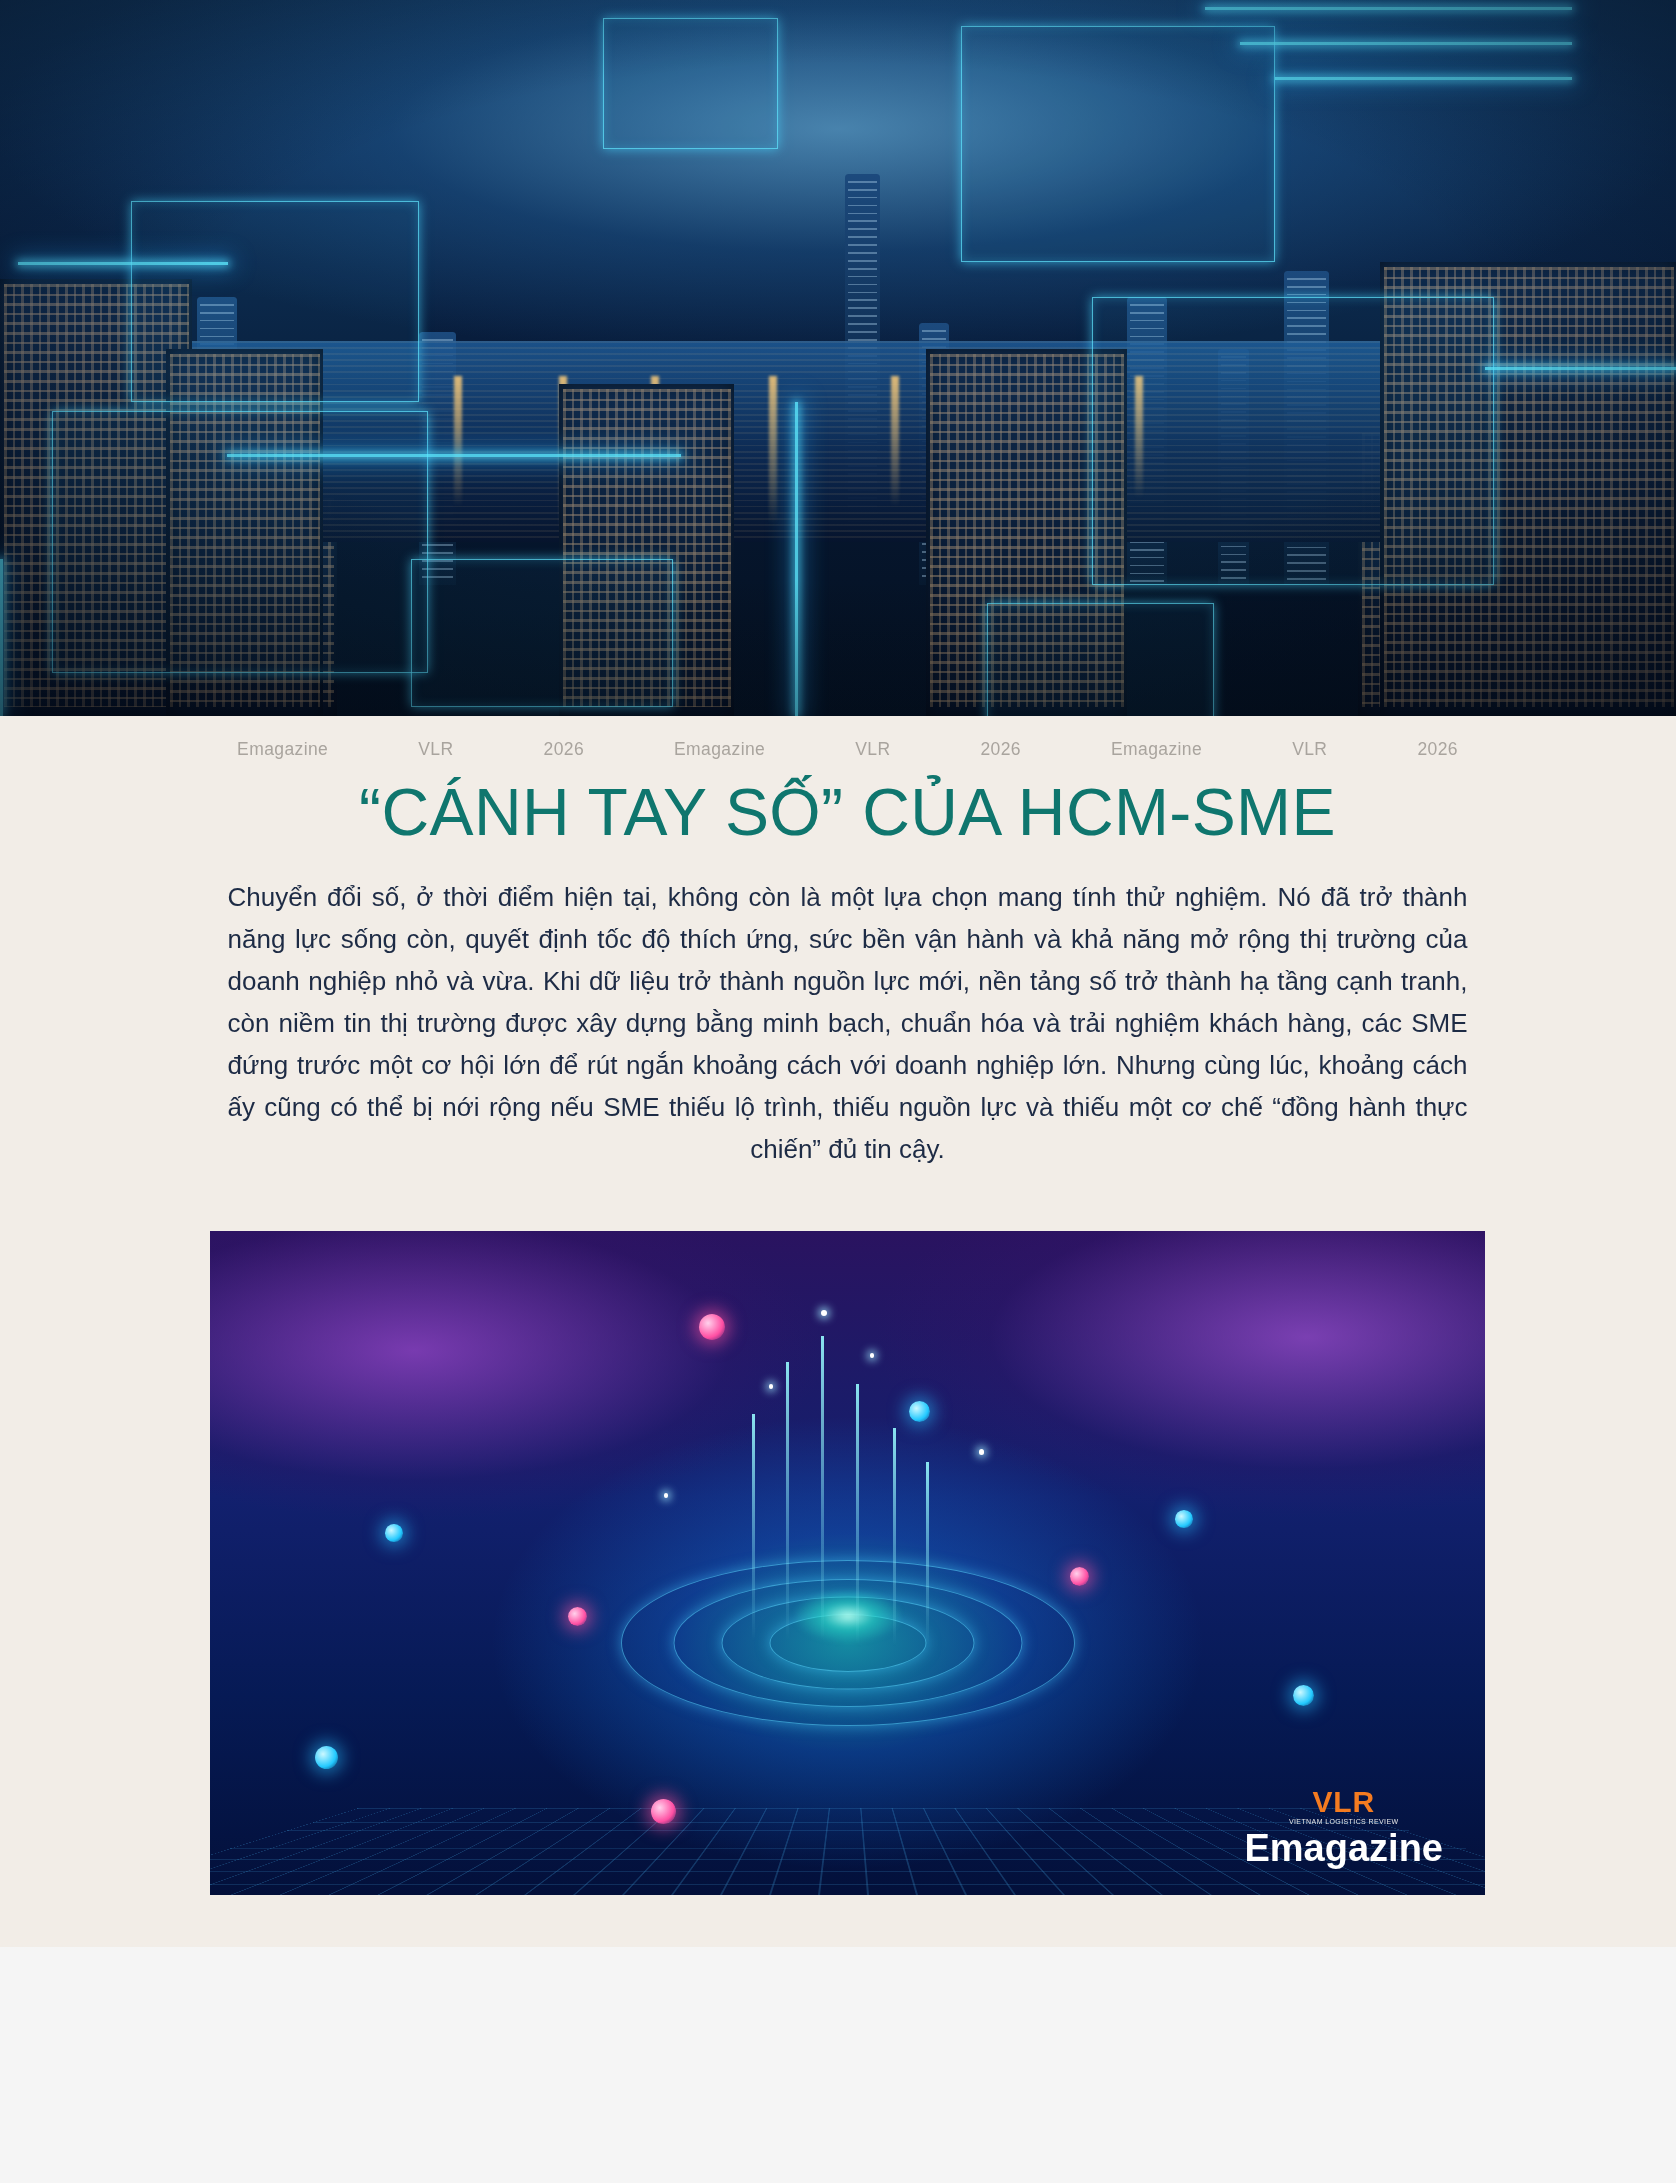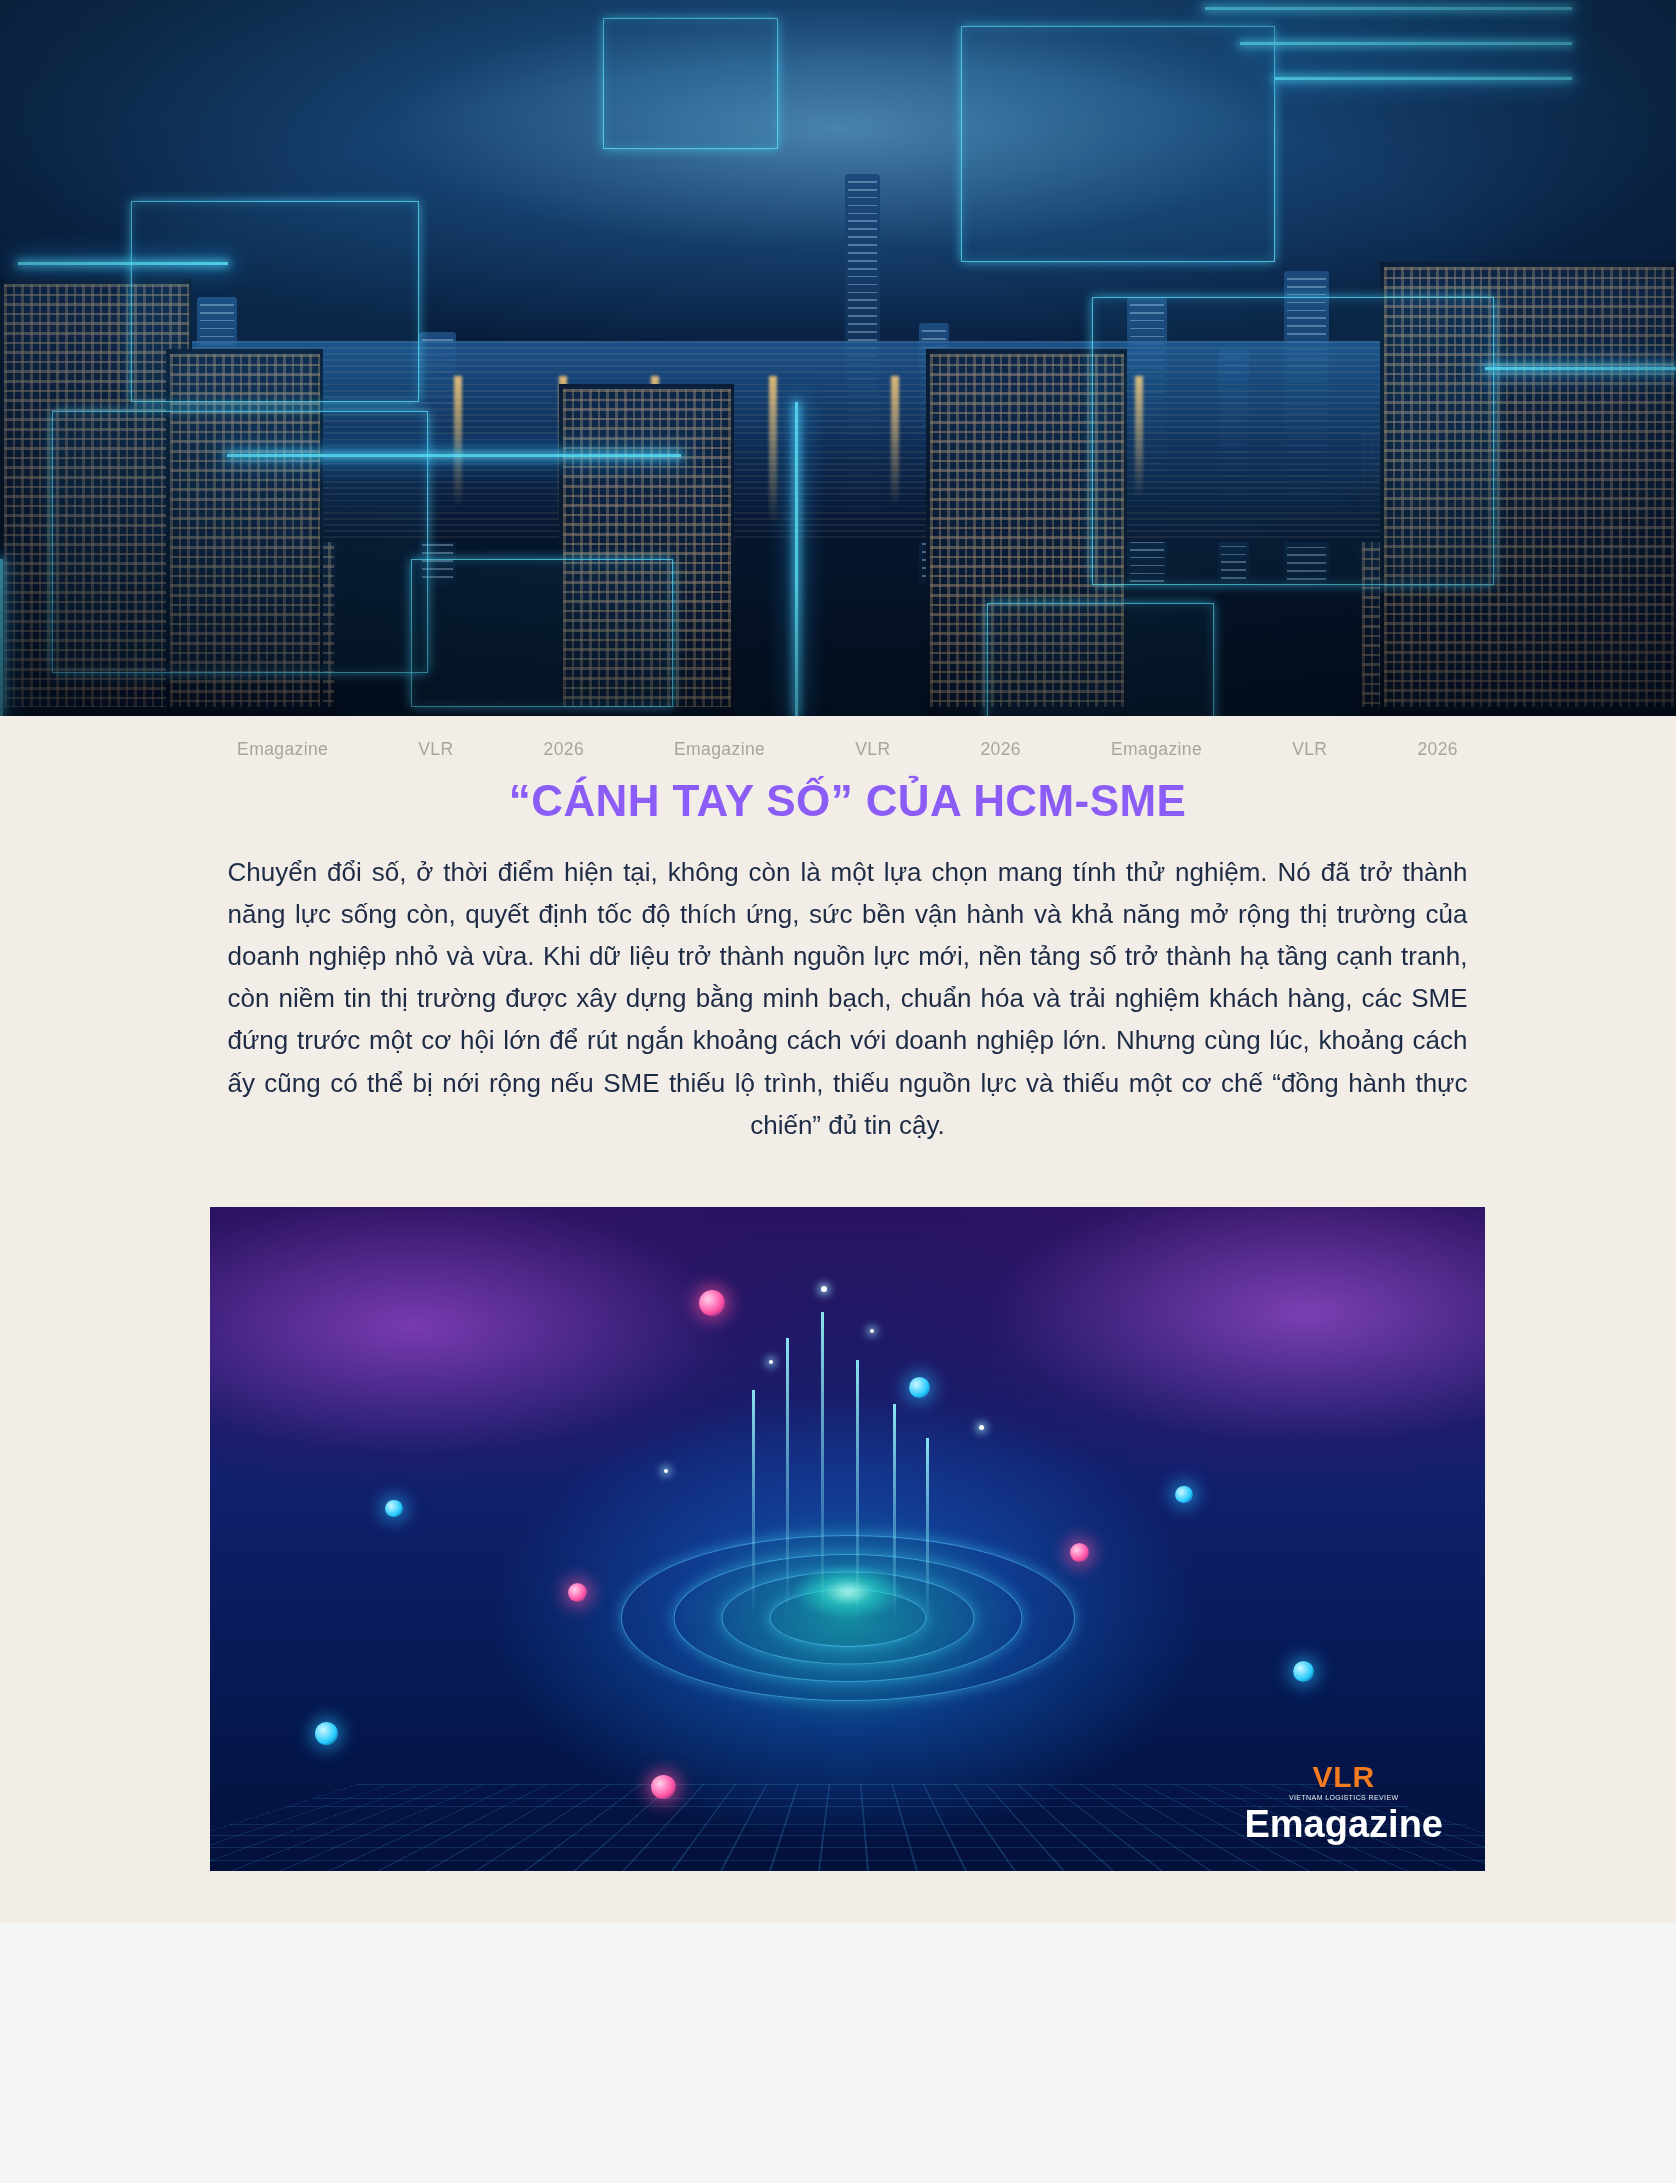--- a/index.html
+++ b/index.html
@@ -124,23 +124,23 @@
   .kicker {
     text-align: center;
     color: #13264a;
     font-size: 40px;
     font-weight: bold;
     letter-spacing: 0.9px;
     margin: 33px 0 8.7px 0;
   }
   .headline {
     text-align: center;
-    color: #8b5cf6;
-    font-size: 44px;
-    font-weight: bold;
+    color: #0f766e;
+    font-size: 66px;
+    font-weight: normal;
     letter-spacing: 0.4px;
     margin: 8.7px 0 26px 0;
     line-height: 1.12;
   }
   .byline {
     text-align: center;
     color: #1c2d4f;
     font-size: 24.5px;
     margin-bottom: 33px;
   }

